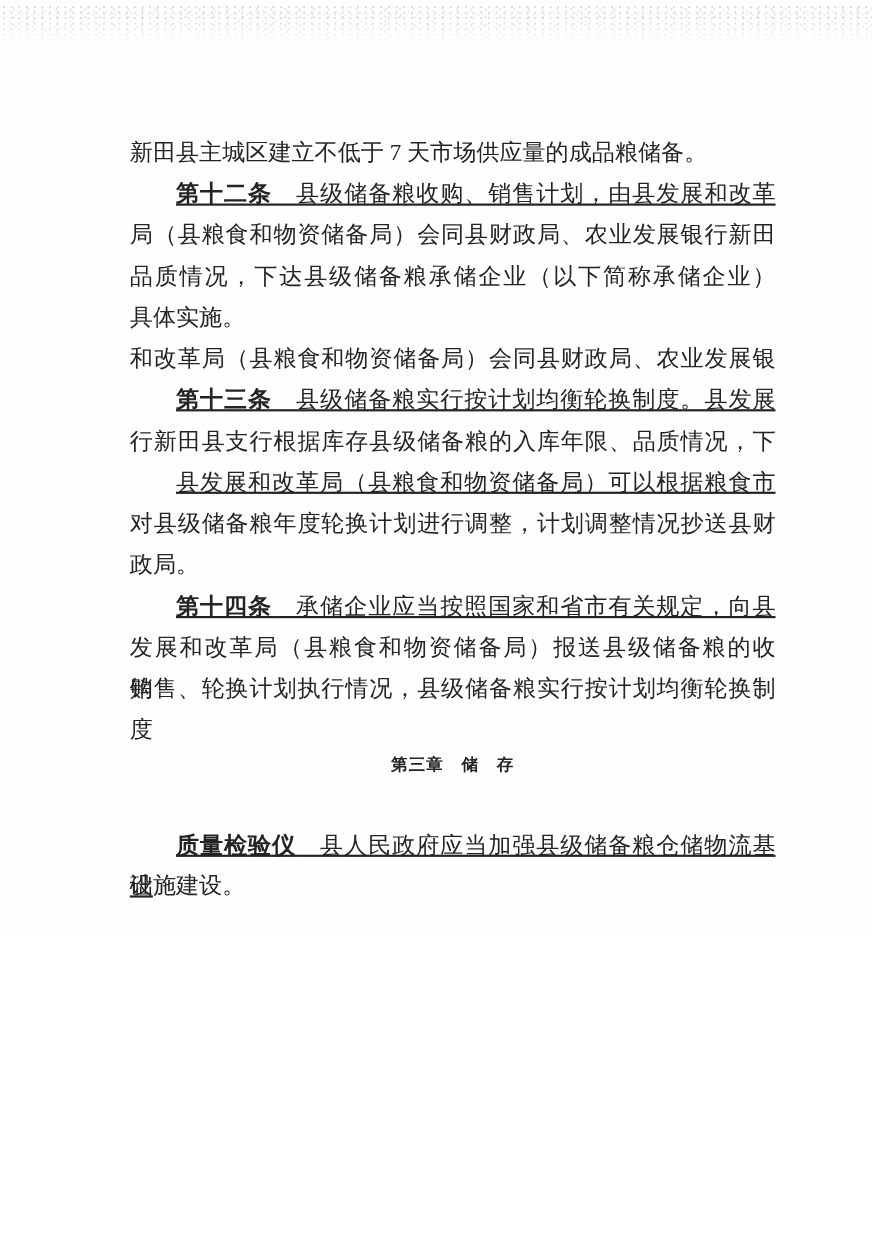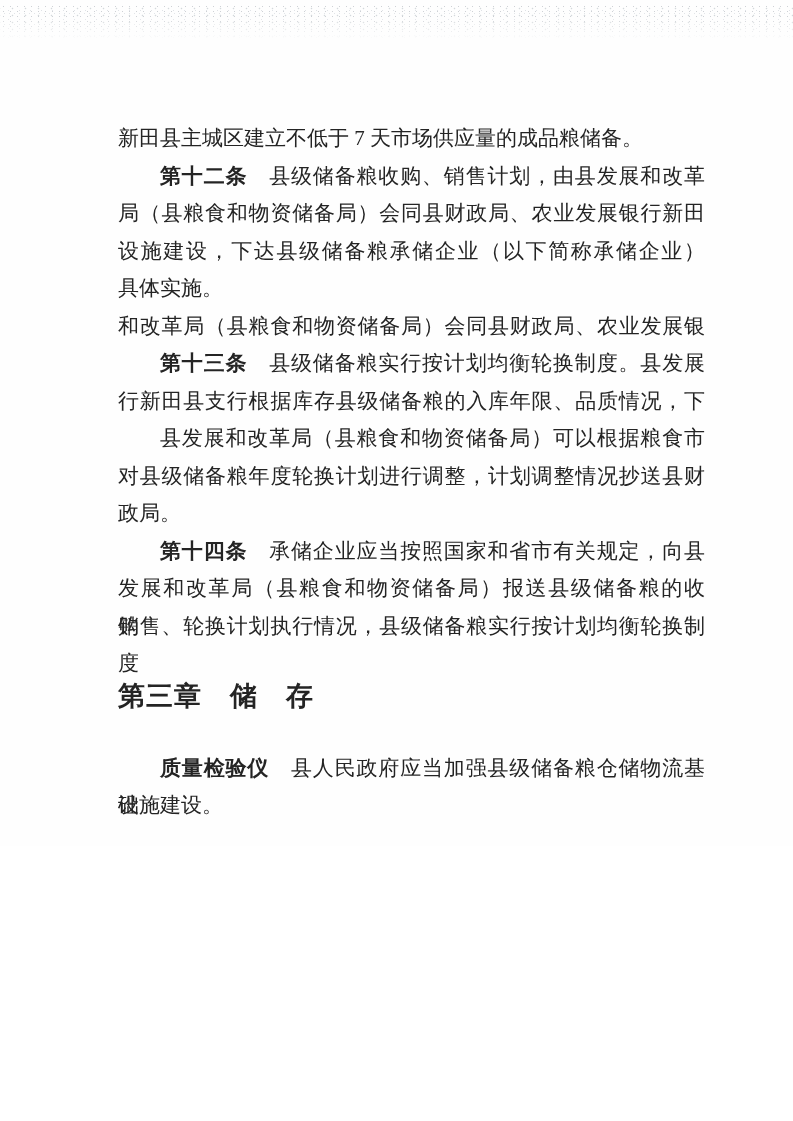--- a/index.html
+++ b/index.html
@@ -38,27 +38,28 @@
   }
   .line {
     height: 37.5px;
     line-height: 37.5px;
     text-align: left;
   }
   .j {               
     text-align: justify;
     text-align-last: justify;
   }
-  .indent { text-indent: 2em; }   
+  .indent { text-indent: 2em; text-decoration: underline; }   
   .lead { font-weight: bold; }    
   .chapter {
     margin: 32.5px 0 34.5px 0;
     height: 37.5px;
     line-height: 37.5px;
-    font-size: 27px;
+    text-align: center;
+    font-size: 15px;
     font-weight: bold;
     letter-spacing: 1px;
   }
   .page-number {
     position: absolute;
     left: 118px;
     top: 1030px;
     font-size: 20px;
     letter-spacing: 3px;
     color: #333;
@@ -73,21 +74,21 @@
 
   <div class="doc-body">
 
     <div class="para">
       <div class="line">新田县主城区建立不低于 7 天市场供应量的成品粮储备。</div>
     </div>
 
     <div class="para">
       <div class="line j indent"><span class="lead">第十二条</span><span>　县级储备粮收购、销售计划，由县发展和改革</span></div>
       <div class="line j">局（县粮食和物资储备局）会同县财政局、农业发展银行新田</div>
-      <div class="line j">设施建设，下达县级储备粮承储企业（以下简称承储企业）</div>
+      <div class="line j">品质情况，下达县级储备粮承储企业（以下简称承储企业）</div>
       <div class="line">具体实施。</div>
     </div>
 
     <div class="para">
       <div class="line j">和改革局（县粮食和物资储备局）会同县财政局、农业发展银</div>
       <div class="line j indent"><span class="lead">第十三条</span><span>　县级储备粮实行按计划均衡轮换制度。县发展</span></div>
       <div class="line j">行新田县支行根据库存县级储备粮的入库年限、品质情况，下</div>
     </div>
 
     <div class="para">

